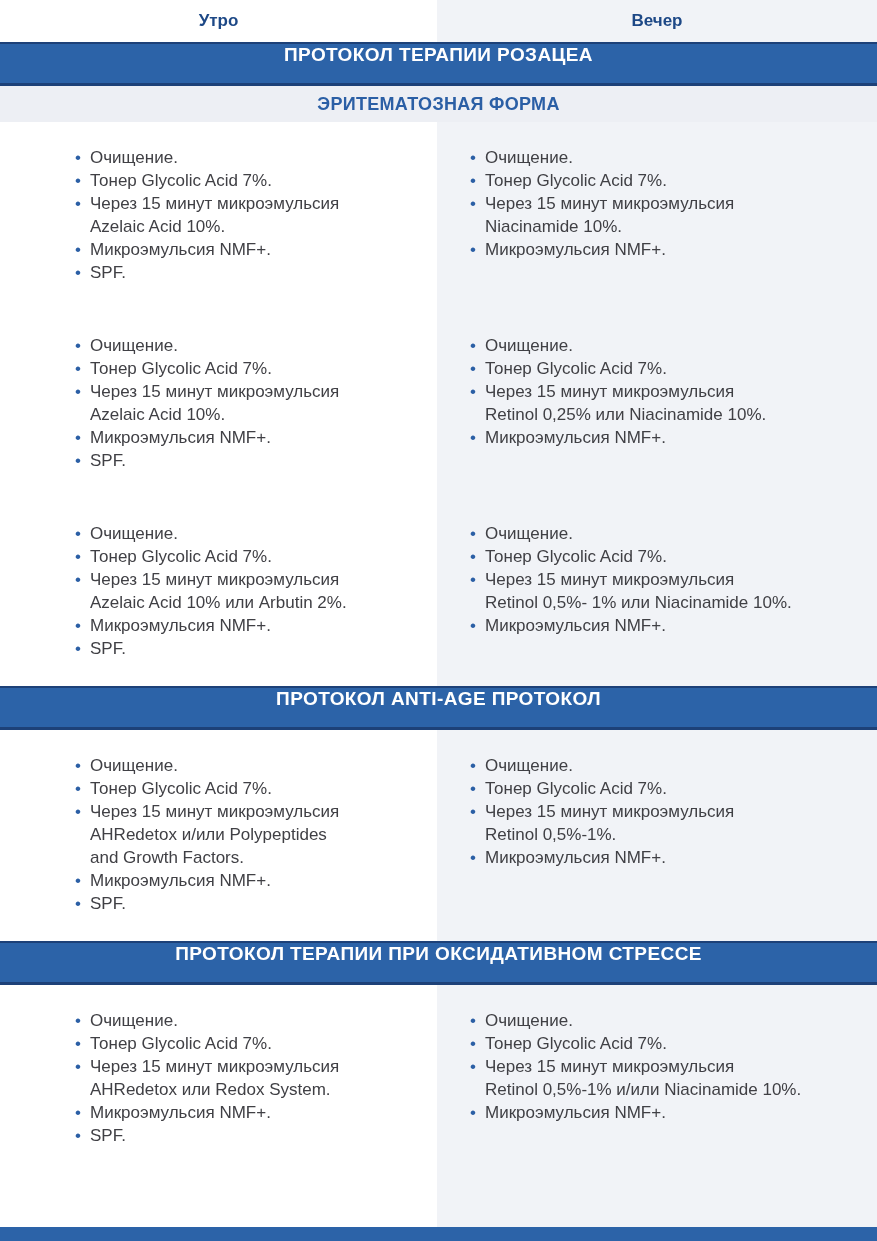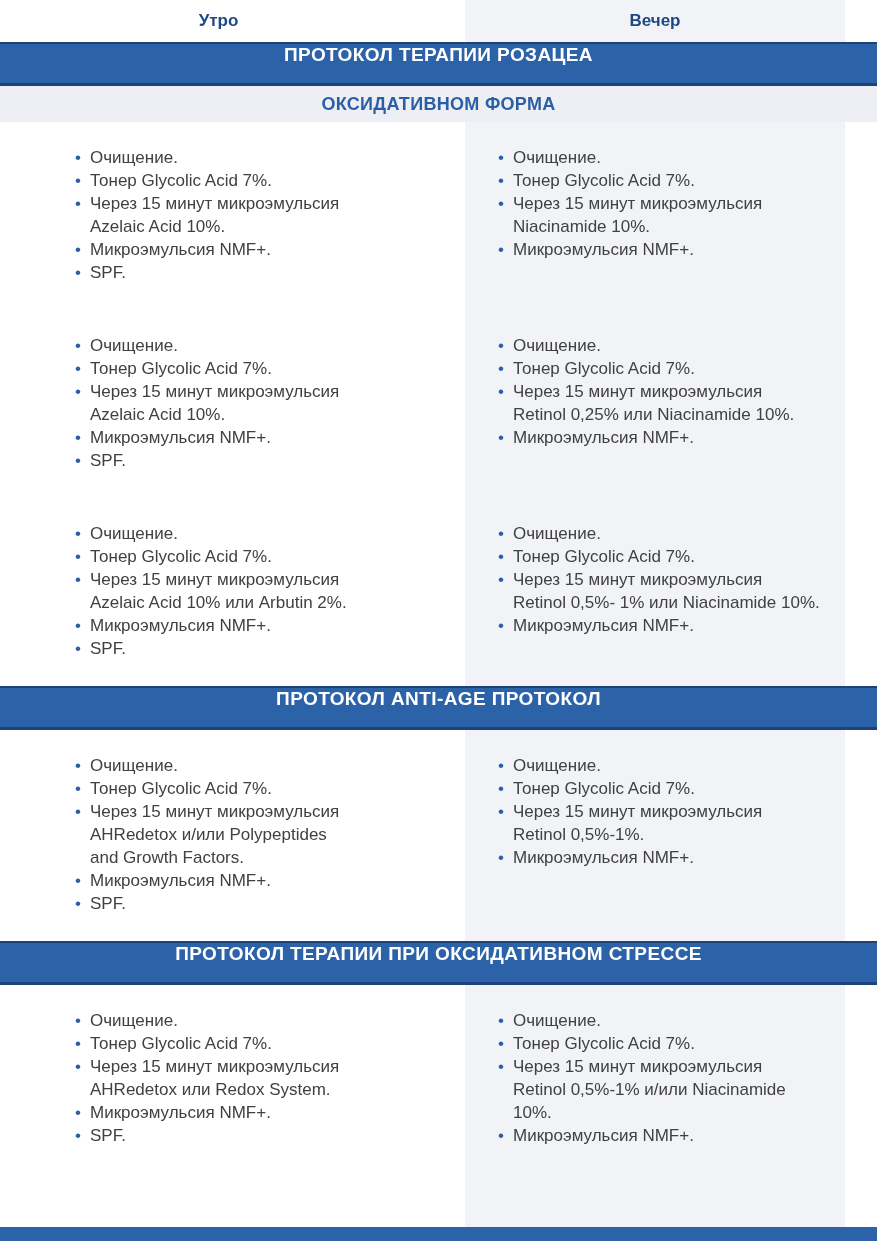--- a/index.html
+++ b/index.html
@@ -2,23 +2,23 @@
 <html><head>
 <meta charset="utf-8">
 <style>
   html,body { margin:0; padding:0; background:#ffffff; }
   .page {
     width:877px; height:1241px; margin:0 auto;
     display:flex; flex-direction:column; overflow:hidden;
     font-family:"Liberation Sans", sans-serif;
     background:#ffffff;
   }
-  .split { display:flex;gap:28px; }
+  .split { display:flex; }
   .col-left  { width:437px; background:#ffffff; box-sizing:border-box; }
-  .col-right { width:380px; background:#f1f3f7; box-sizing:border-box; }
+  .col-right { width:440px; background:#f1f3f7; box-sizing:border-box; }
 
   .header-row { height:42px; flex:0 0 auto; }
   .header-cell {
     display:flex; align-items:center; justify-content:center;
     font-size:17px; font-weight:bold; color:#1d4886;
   }
 
   .banner {
     flex:0 0 auto; height:44px; box-sizing:border-box;
     border-top:2px solid #1d4178; border-bottom:3px solid #1d4178;
@@ -65,21 +65,21 @@
     <div class="col-right header-cell">
       <span>Вечер</span>
     </div>
   </div>
 
   <div class="banner">
     <span>ПРОТОКОЛ ТЕРАПИИ РОЗАЦЕА</span>
   </div>
 
   <div class="subband">
-    <span>ОКСИДАТИВНОМ ФОРМА</span>
+    <span>ЭРИТЕМАТОЗНАЯ ФОРМА</span>
   </div>
   <div class="split content-row">
     <div class="col-left">
       <ul class="steps">
           <li>Очищение.</li>
           <li>Тонер Glycolic Acid 7%.</li>
           <li>Через 15 минут микроэмульсия
 Azelaic Acid 10%.</li>
           <li>Микроэмульсия NMF+.</li>
           <li>SPF.</li>

